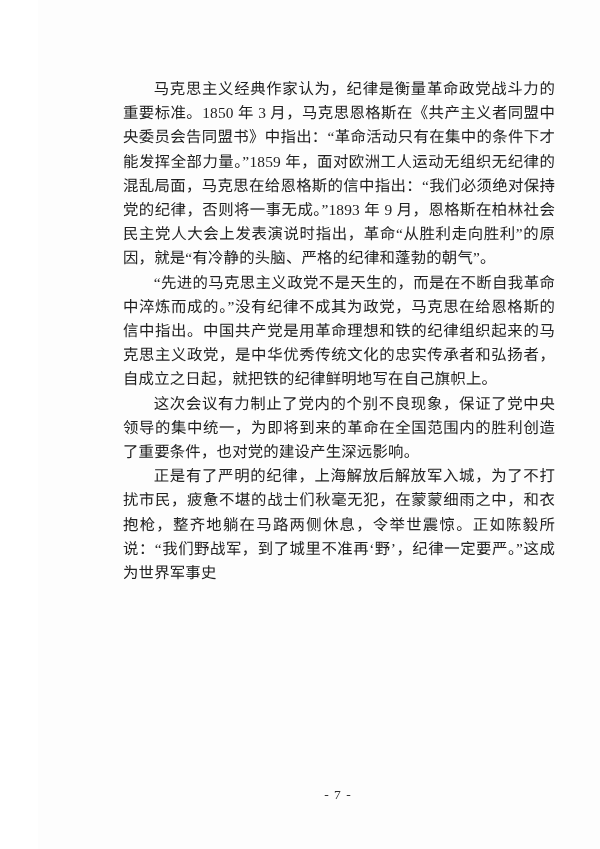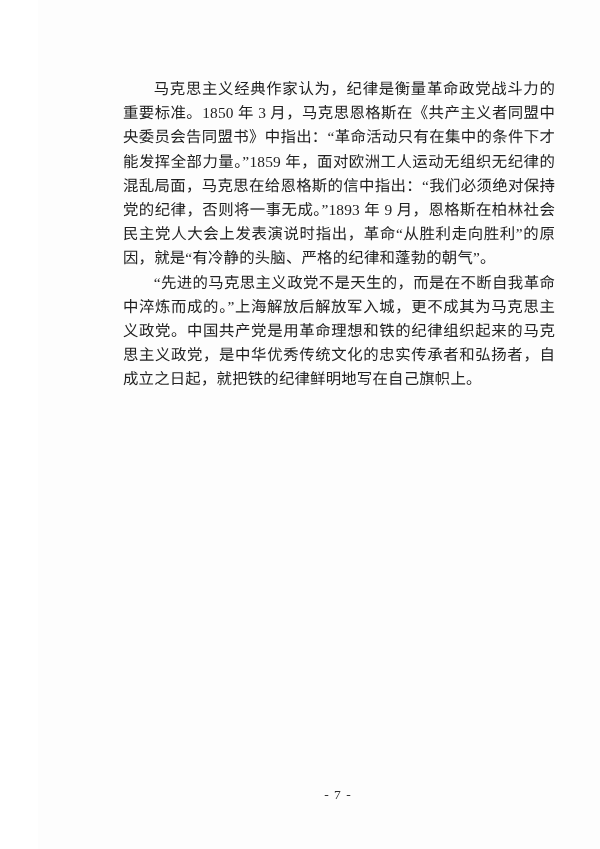--- a/index.html
+++ b/index.html
@@ -43,18 +43,20 @@
     color: #2a2a2a;
     letter-spacing: 1px;
   }
 </style>
 </head>
 <body>
 
 <div class="page">
   <div class="doc-body">
     <p>马克思主义经典作家认为，纪律是衡量革命政党战斗力的重要标准。1850 年 3 月，马克思恩格斯在《共产主义者同盟中央委员会告同盟书》中指出：“革命活动只有在集中的条件下才能发挥全部力量。”1859 年，面对欧洲工人运动无组织无纪律的混乱局面，马克思在给恩格斯的信中指出：“我们必须绝对保持党的纪律，否则将一事无成。”1893 年 9 月，恩格斯在柏林社会民主党人大会上发表演说时指出，革命“从胜利走向胜利”的原因，就是“有冷静的头脑、严格的纪律和蓬勃的朝气”。</p>
-    <p>“先进的马克思主义政党不是天生的，而是在不断自我革命中淬炼而成的。”上海解放后解放军入城，更不成其为马克思主义政党。中国共产党是用革命理想和铁的纪律组织起来的马克思主义政党，是中华优秀传统文化的忠实传承者和弘扬者，自成立之日起，就把铁的纪律鲜明地写在自己旗帜上。</p>
+    <p>“先进的马克思主义政党不是天生的，而是在不断自我革命中淬炼而成的。”没有纪律不成其为政党，马克思在给恩格斯的信中指出。中国共产党是用革命理想和铁的纪律组织起来的马克思主义政党，是中华优秀传统文化的忠实传承者和弘扬者，自成立之日起，就把铁的纪律鲜明地写在自己旗帜上。</p>
+    <p>这次会议有力制止了党内的个别不良现象，保证了党中央领导的集中统一，为即将到来的革命在全国范围内的胜利创造了重要条件，也对党的建设产生深远影响。</p>
+    <p>正是有了严明的纪律，上海解放后解放军入城，为了不打扰市民，疲惫不堪的战士们秋毫无犯，在蒙蒙细雨之中，和衣抱枪，整齐地躺在马路两侧休息，令举世震惊。正如陈毅所说：“我们野战军，到了城里不准再‘野’，纪律一定要严。”这成为世界军事史</p>
   </div>
   <div class="doc-footer">
     <span>- 7 -</span>
   </div>
 </div>
 
 </body></html>

